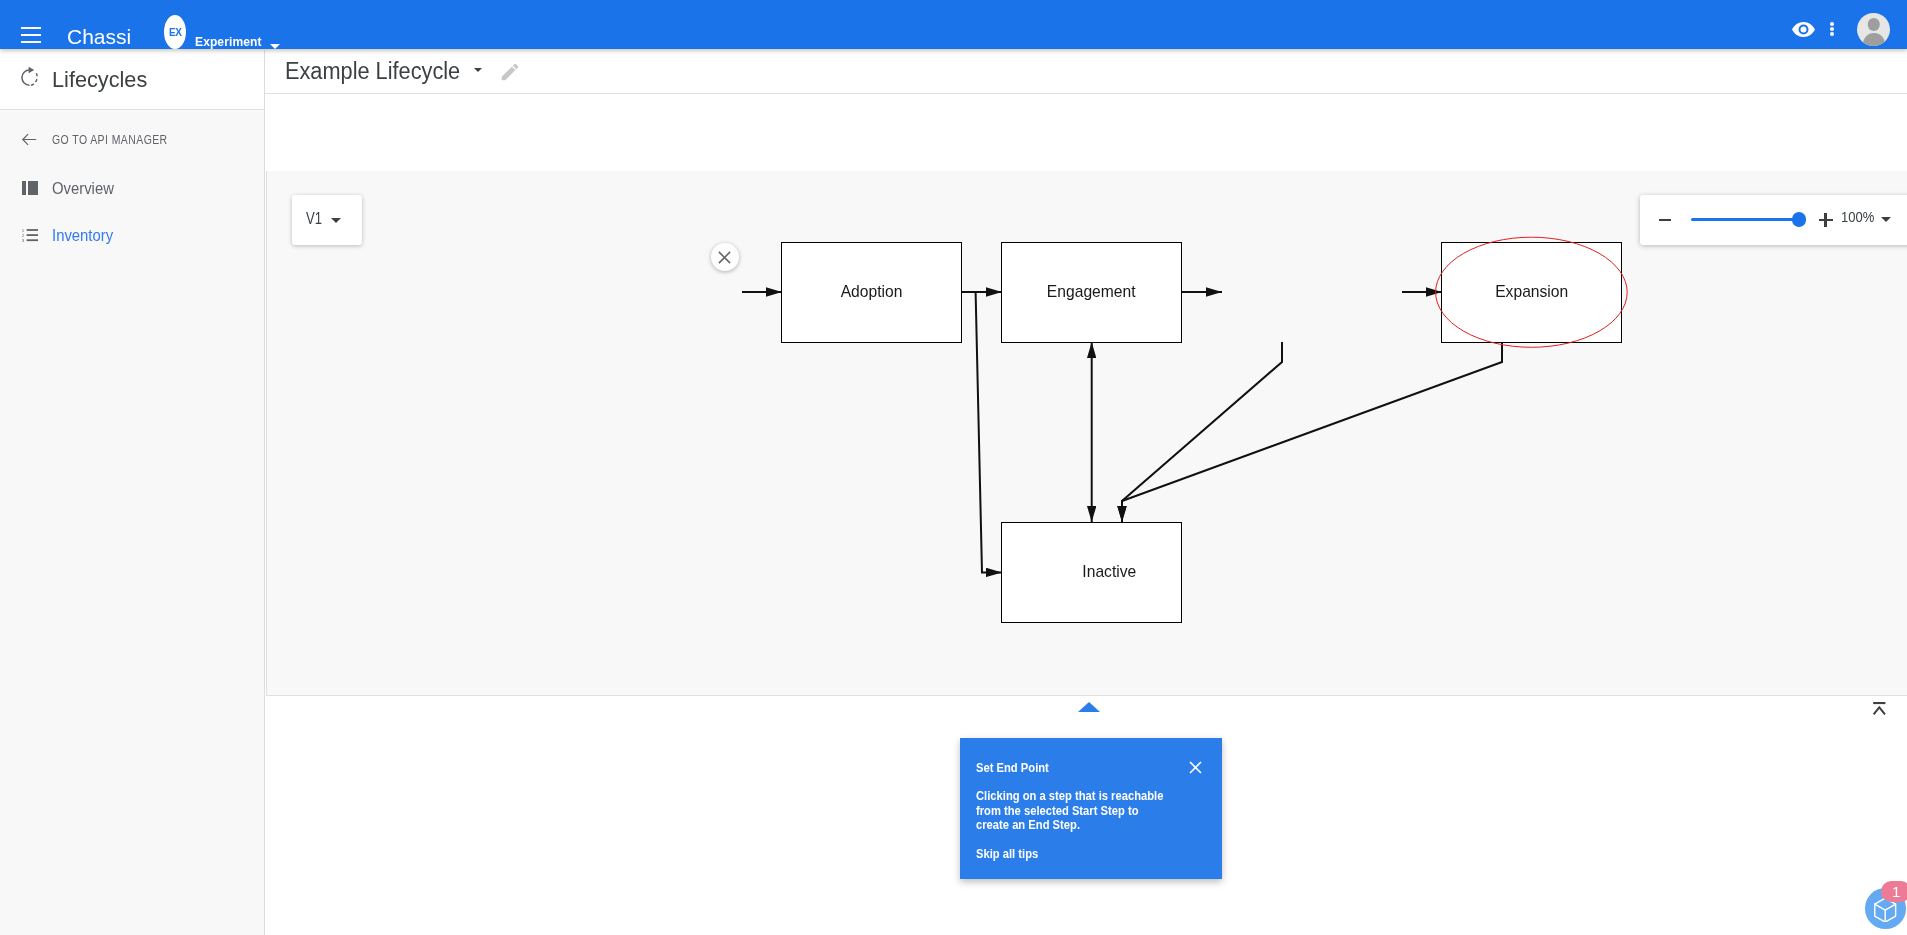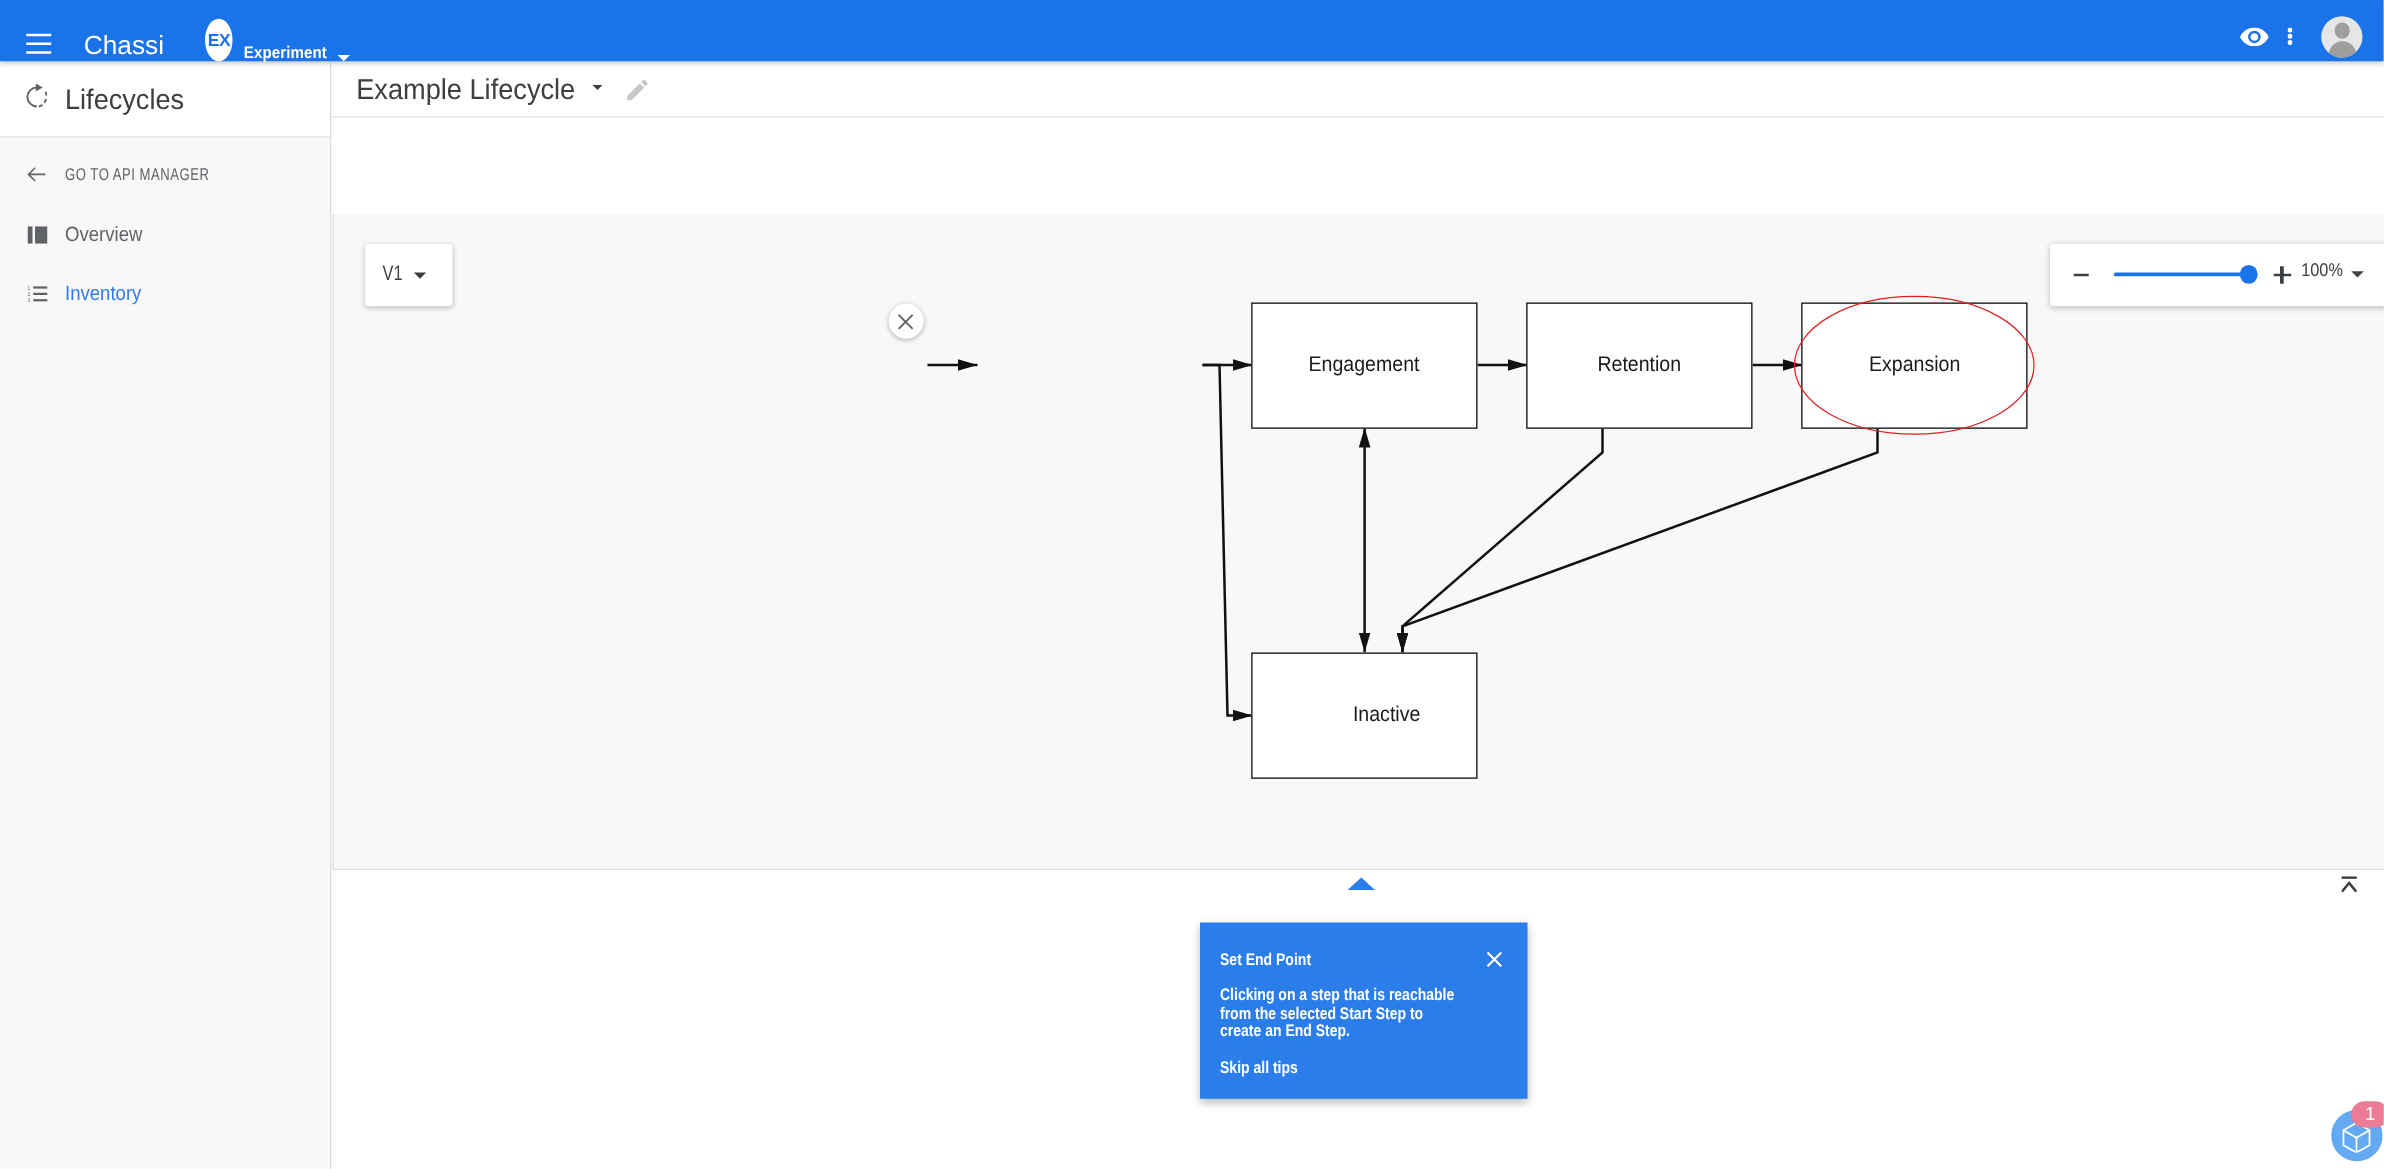--- a/index.html
+++ b/index.html
@@ -13,21 +13,21 @@
   
   #appbar {
     position:absolute; left:0; top:0; width:1907px; height:49px;
     background:#1a73e8; display:flex; align-items:flex-end;
     box-shadow:0 2px 4px rgba(0,0,0,.22);
     z-index:40;
   }
   #hamburger { margin-left:21px; width:20px; height:28px; display:flex; flex-direction:column; justify-content:center; align-items:center; gap:5px; cursor:pointer;}
   #hamburger i { display:block; height:2.2px; background:#fff; border-radius:0; width:20px;}
   #brand { margin-left:26px; color:#fff; font-size:21px; font-weight:400; letter-spacing:0; }
-  #ex-badge { margin-left:33px; width:22px; height:34px; border-radius:50%; background:#fff; color:#1a73e8; font-size:14px; font-weight:700; display:flex; align-items:center; justify-content:center; letter-spacing:-.4px;}
+  #ex-badge { margin-left:33px; width:22px; height:34px; border-radius:50%; background:#fff; color:#1a73e8; font-size:10px; font-weight:700; display:flex; align-items:center; justify-content:center; letter-spacing:-.4px;}
   #exp-label { margin-left:9px; color:#fff; font-size:13.4px; font-weight:700; letter-spacing:.1px; display:inline-block; transform:scaleX(.9); transform-origin:left center;}
   #exp-caret { margin-left:1px; width:0;height:0;border-left:5.2px solid transparent;border-right:5.2px solid transparent;border-top:5.8px solid #fff;}
   #appbar-right { margin-left:auto; display:flex; align-items:center; padding-right:17px;}
   .bar-icon-btn { width:40px; height:40px; display:flex; align-items:center; justify-content:center; cursor:pointer;}
   #eye-btn { width:23px; margin-right:15px; }
   #dots-btn { width:4px; margin-right:23px; }
   #avatar { width:33px; height:33px; border-radius:50%; background:#e6e6e6; position:relative; overflow:hidden; cursor:pointer;}
   #avatar .head { position:absolute; left:50%; top:5.5px; transform:translateX(-50%); width:12.5px; height:12.5px; border-radius:50%; background:#9e9e9e;}
   #avatar .body { position:absolute; left:50%; top:20px; transform:translateX(-50%); width:22px; height:18px; border-radius:11px 11px 0 0; background:#9e9e9e;}
 
@@ -212,25 +212,25 @@
       <path stroke="#111" stroke-width="2" fill="none" d="M695,121 L708.6,121 L715,401.4 L735,401.4" marker-end="url(#arrow)"></path>
       <path stroke="#111" stroke-width="2" fill="none" d="M824.7,171 L824.7,351" marker-end="url(#arrow)" marker-start="url(#arrow)"></path>
       <path stroke="#111" stroke-width="2" fill="none" d="M1015,171 L1015,191 L855,330 L855,351" marker-end="url(#arrow)"></path>
       <path stroke="#111" stroke-width="2" fill="none" d="M1235,171 L1235,191 L855,330 L855,351" marker-end="url(#arrow)"></path>
     </svg>
     <div class="close-badge" style="left: 443.8px; top: 72px;">
       <svg width="13" height="13" viewBox="0 0 13 13">
         <path fill="none" stroke="#5f6368" stroke-width="1.5" d="M.9.9l11.2 11.2M12.1.9L.9 12.1"></path>
       </svg>
     </div>
+    <div class="gnode" style="left: 513.8px; top: 71px; width: 180.8px; height: 100.5px;">
+      <span>Adoption</span>
+    </div>
     <div class="gnode" style="left: 733.8px; top: 71px; width: 180.8px; height: 100.5px;">
       <span>Engagement</span>
-    </div>
-    <div class="gnode" style="left: 953.8px; top: 71px; width: 180.8px; height: 100.5px;">
-      <span>Retention</span>
     </div>
     <div class="gnode" style="left: 1173.8px; top: 71px; width: 180.8px; height: 100.5px;">
       <span>Expansion</span>
     </div>
     <svg width="196.8" height="116.5" style="position: absolute; left: 1165.8px; top: 63px; pointer-events: none; z-index: 4;">
       <ellipse cx="98.4" cy="58.25" rx="95.80000000000001" ry="55.05" fill="none" stroke="#e02020" stroke-width="1"></ellipse>
     </svg>
     <div class="gnode" style="left: 733.8px; top: 351px; width: 180.8px; height: 100.5px; padding-left: 36px;">
       <span>Inactive</span>
     </div>

